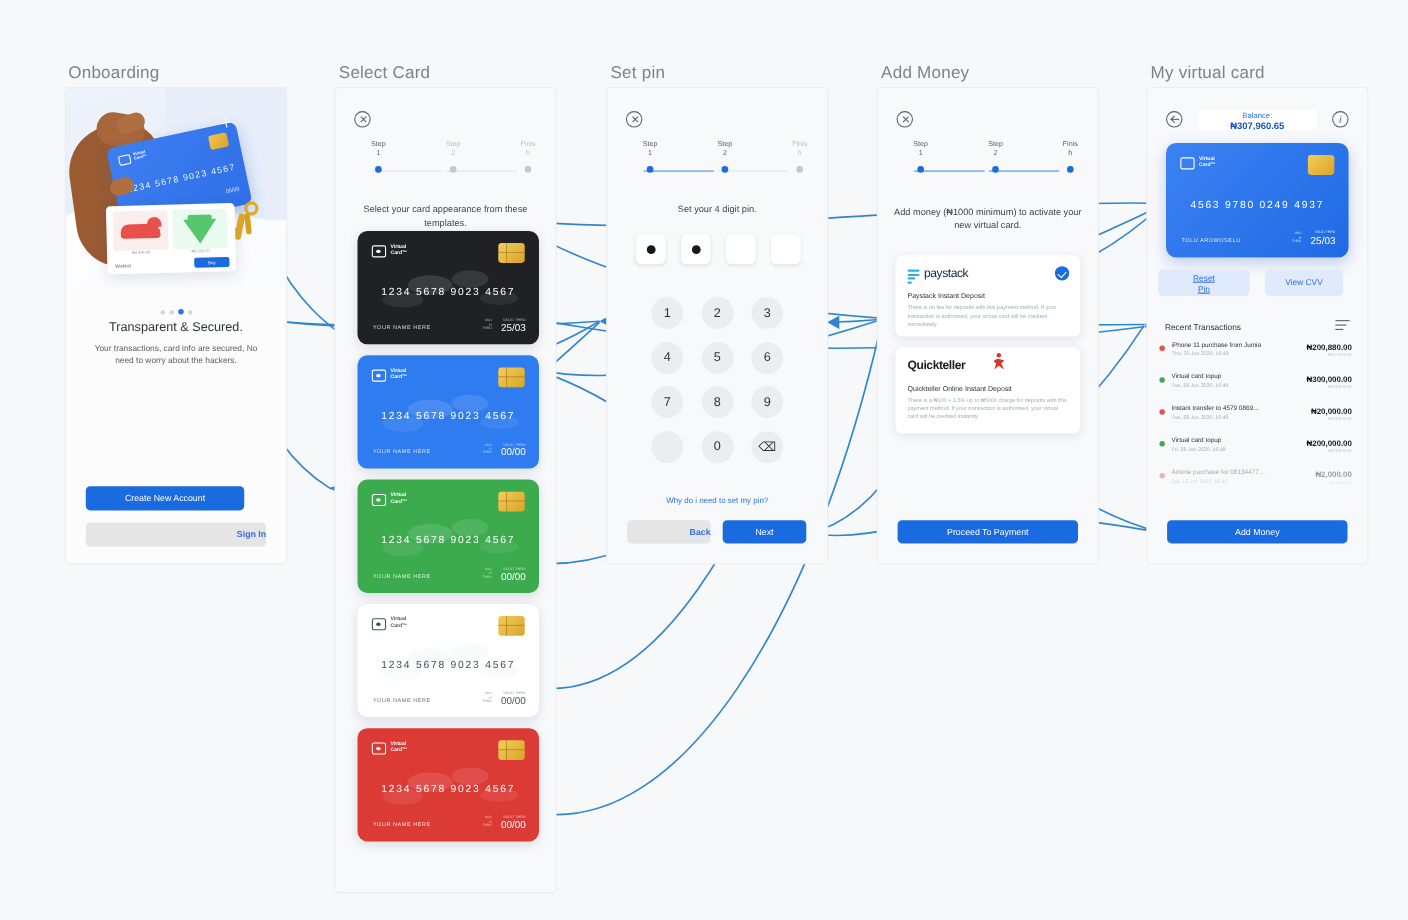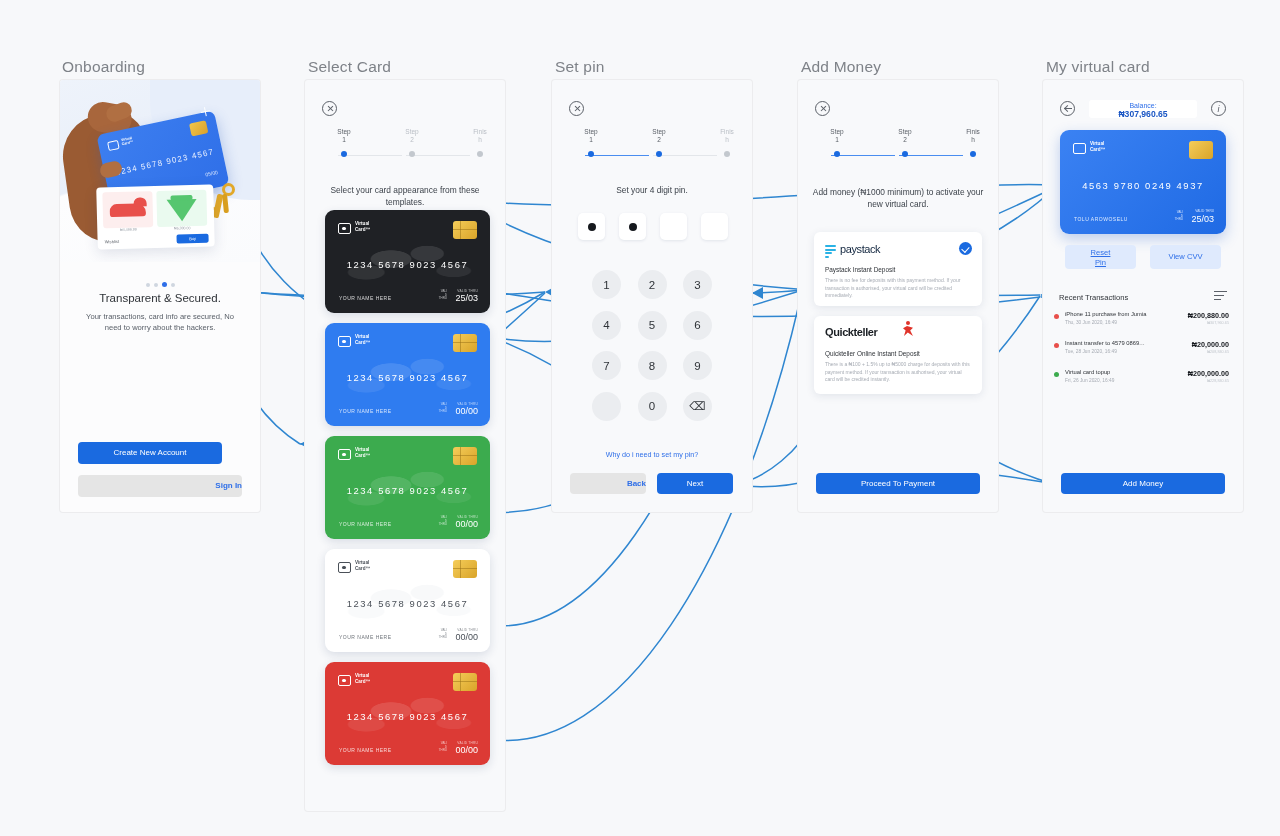--- a/index.html
+++ b/index.html
@@ -188,21 +188,21 @@
   .balpill { position:absolute; left:46px; top:20px; width:108px; height:18px; background:#fff;
              border-radius:3px; overflow:hidden; text-align:center; }
   .balpill .bl { font-size:7px; color:#2f6fe8; line-height:9px; padding-top:1px; }
   .balpill .bv { font-size:8.6px; color:#1a56c4; font-weight:bold; line-height:9px; }
   .bigcard { position:absolute; left:17px; top:50px; width:166px; height:104px; border-radius:9px;
              overflow:hidden; background:linear-gradient(135deg,#3b82f3,#1f6ae4);
              box-shadow:0 5px 14px rgba(35,95,200,.28); color:#fff; }
   .actbtn { position:absolute; top:165px; height:24px; background:#dfeafd; color:#2f6fe8;
             border-radius:4px; font-size:7.6px; text-align:center; border:none; cursor:pointer;
             line-height:10px; padding-top:2px; }
-  #reset-pin { left:22px; width:71px;text-decoration:underline; }
+  #reset-pin { left:10px; width:83px;text-decoration:underline; }
   #view-cvv { left:107px; width:71px; line-height:24px; padding-top:0; }
   .rt-hdr { position:absolute; left:16px; top:213px; font-size:7.6px; color:#2f3338; }
   .filter-ic { position:absolute; right:16px; top:211px; width:13px; cursor:pointer; }
   .filter-ic i { display:block; height:1.2px; background:#5b6068; margin-bottom:2.6px; }
   .filter-ic i:nth-child(2){ width:10px; } .filter-ic i:nth-child(3){ width:7px; }
   .txlist { position:absolute; left:0; top:228px; width:200px; }
   .tx { position:relative; height:29px; padding-left:22px; }
   .tx .dot { position:absolute; left:11px; top:6px; width:5px; height:5px; border-radius:50%; }
   .tx .nm { font-size:5.8px; color:#2f3338; line-height:9px; padding-top:2px;
             white-space:nowrap; overflow:hidden; text-overflow:ellipsis; width:112px; }
@@ -525,30 +525,44 @@
       </div>
     <div class="txlist" id="txlist">
         <div class="tx">
           <div class="dot" style="background:#e8504b"></div>
           <div class="nm">iPhone 11 purchase from Jumia</div>
           <div class="dt">Thu, 30 Jun 2020, 16:49</div>
           <div class="amt">₦200,880.00</div>
           <div class="bal">₦307,960.65</div>
         </div>
         <div class="tx">
+          <div class="dot" style="background:#3cab4e"></div>
+          <div class="nm">Virtual card topup</div>
+          <div class="dt">Tue, 28 Jun 2020, 16:49</div>
+          <div class="amt">₦300,000.00</div>
+          <div class="bal">₦508,840.65</div>
+        </div>
+        <div class="tx">
           <div class="dot" style="background:#e8504b"></div>
           <div class="nm">Instant transfer to 4579 0869…</div>
           <div class="dt">Tue, 28 Jun 2020, 16:49</div>
           <div class="amt">₦20,000.00</div>
           <div class="bal">₦208,840.65</div>
         </div>
         <div class="tx">
           <div class="dot" style="background:#3cab4e"></div>
           <div class="nm">Virtual card topup</div>
           <div class="dt">Fri, 26 Jun 2020, 16:49</div>
           <div class="amt">₦200,000.00</div>
           <div class="bal">₦228,840.65</div>
         </div>
+        <div class="tx fade">
+          <div class="dot" style="background:#e8504b"></div>
+          <div class="nm">Airtime purchase for 08134477…</div>
+          <div class="dt">Sat, 19 Jun 2020, 16:49</div>
+          <div class="amt">₦2,000.00</div>
+          <div class="bal">₦28,840.65</div>
+        </div>
       </div>
 
     <button class="btn-primary" id="addmoney-btn">Add Money</button>
   </div>
 </div>
 
 </body></html>

